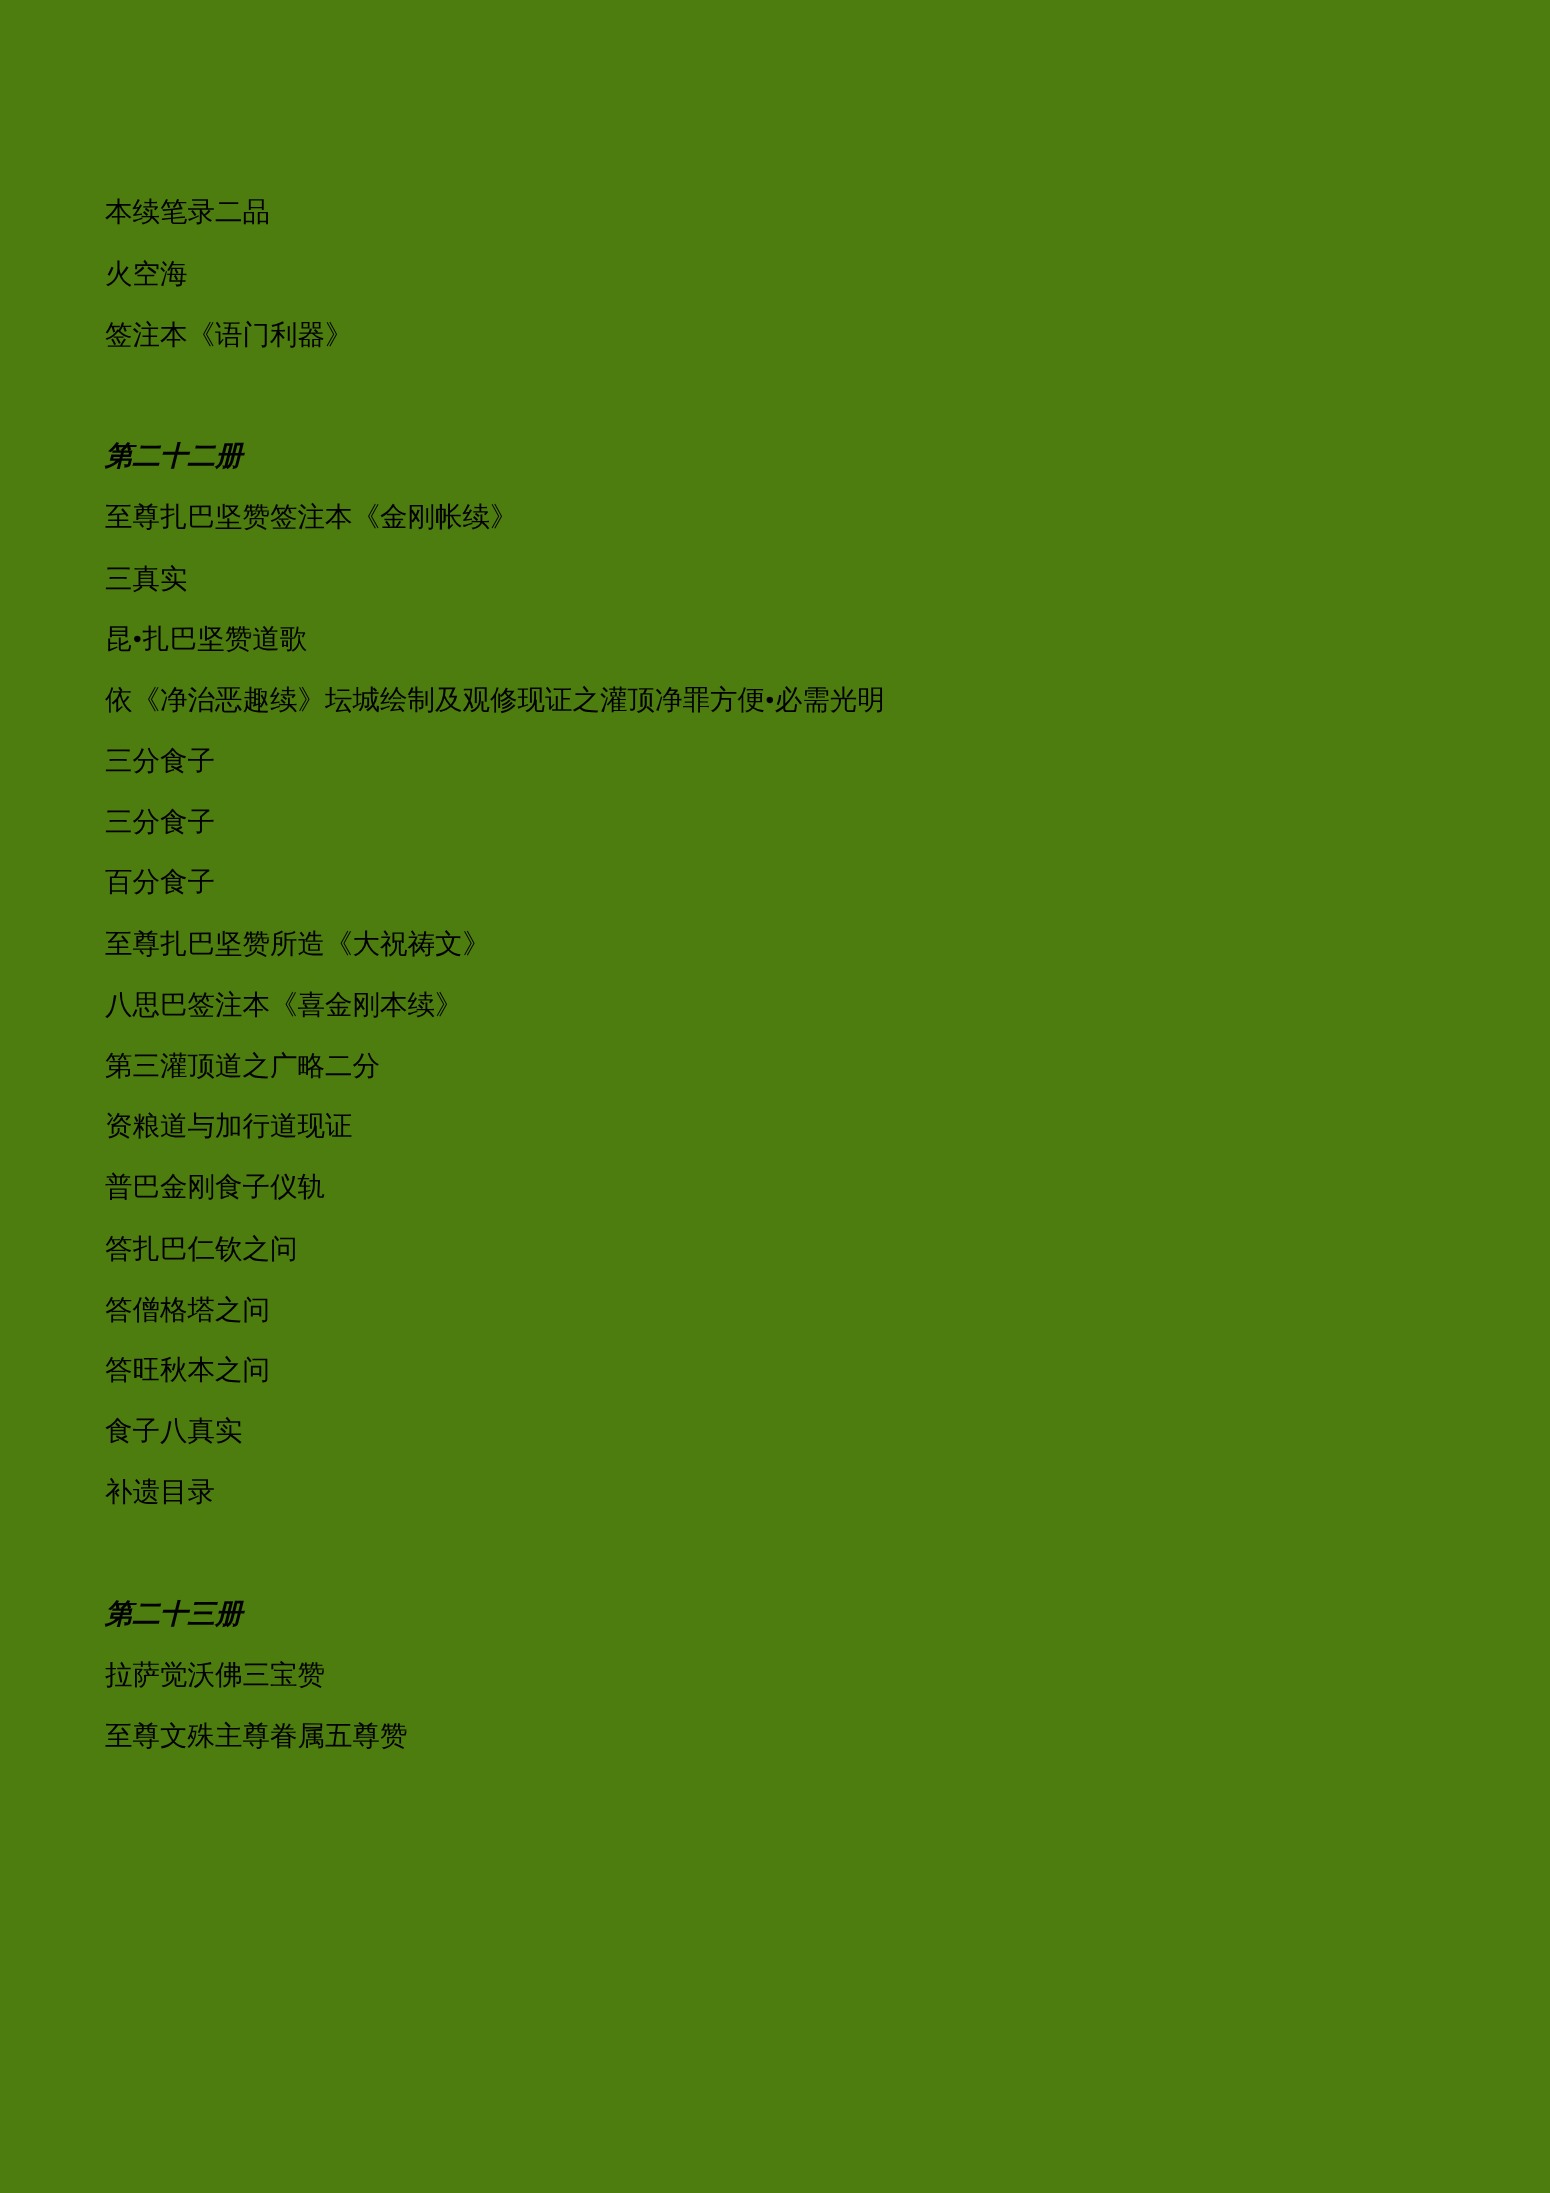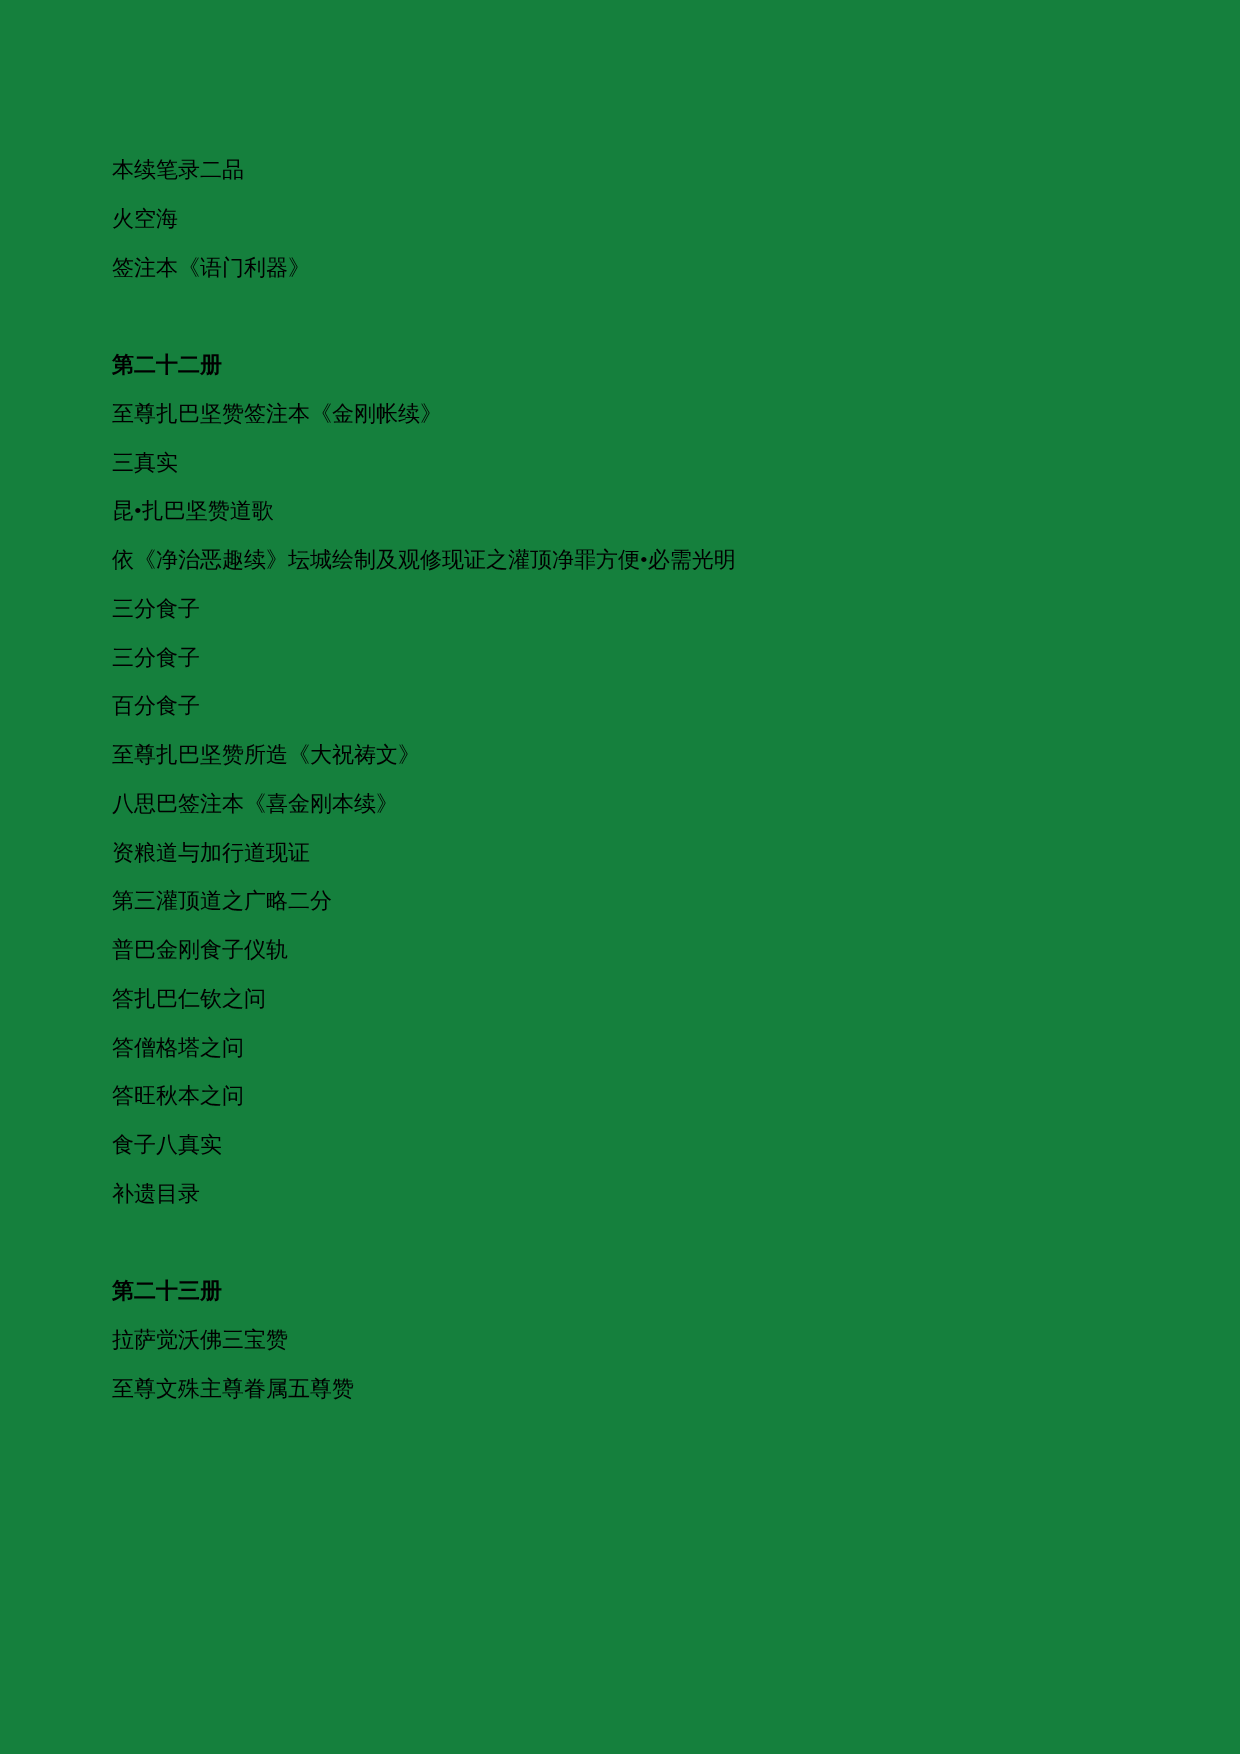--- a/index.html
+++ b/index.html
@@ -4,40 +4,41 @@
 <style>
   html, body {
     margin: 0;
     padding: 0;
     background: #ffffff;
   }
   .page {
     position: relative;
     width: 1240px;
     height: 1754px;
-    background: #15803d;
+    background: #4d7c0f;
     box-sizing: border-box;
-    padding: 146px 120px 0 112px;
+    padding: 146px 120px 0 84px;
     overflow: hidden;
     color: #000000;
     font-family: "Liberation Serif", "DejaVu Serif", serif;
   }
   .toc-section { margin: 0; padding: 0; }
   .line, .heading {
     margin: 0;
     padding: 0;
     font-size: 22px;
     line-height: 48.75px;
     font-weight: 400;
     white-space: nowrap;
   }
   .heading {
     font-weight: 700;
     
     margin-top: 48.75px;
+    font-style: italic;
   }
 </style>
 </head>
 <body>
 
 <div class="page">
   <div class="toc" id="toc">
       <div class="toc-section">
         <p class="line">本续笔录二品</p>
         <p class="line">火空海</p>
@@ -47,22 +48,22 @@
         <h2 class="heading">第二十二册</h2>
         <p class="line">至尊扎巴坚赞签注本《金刚帐续》</p>
         <p class="line">三真实</p>
         <p class="line">昆•扎巴坚赞道歌</p>
         <p class="line">依《净治恶趣续》坛城绘制及观修现证之灌顶净罪方便•必需光明</p>
         <p class="line">三分食子</p>
         <p class="line">三分食子</p>
         <p class="line">百分食子</p>
         <p class="line">至尊扎巴坚赞所造《大祝祷文》</p>
         <p class="line">八思巴签注本《喜金刚本续》</p>
+        <p class="line">第三灌顶道之广略二分</p>
         <p class="line">资粮道与加行道现证</p>
-        <p class="line">第三灌顶道之广略二分</p>
         <p class="line">普巴金刚食子仪轨</p>
         <p class="line">答扎巴仁钦之问</p>
         <p class="line">答僧格塔之问</p>
         <p class="line">答旺秋本之问</p>
         <p class="line">食子八真实</p>
         <p class="line">补遗目录</p>
       </div>
       <div class="toc-section">
         <h2 class="heading">第二十三册</h2>
         <p class="line">拉萨觉沃佛三宝赞</p>

